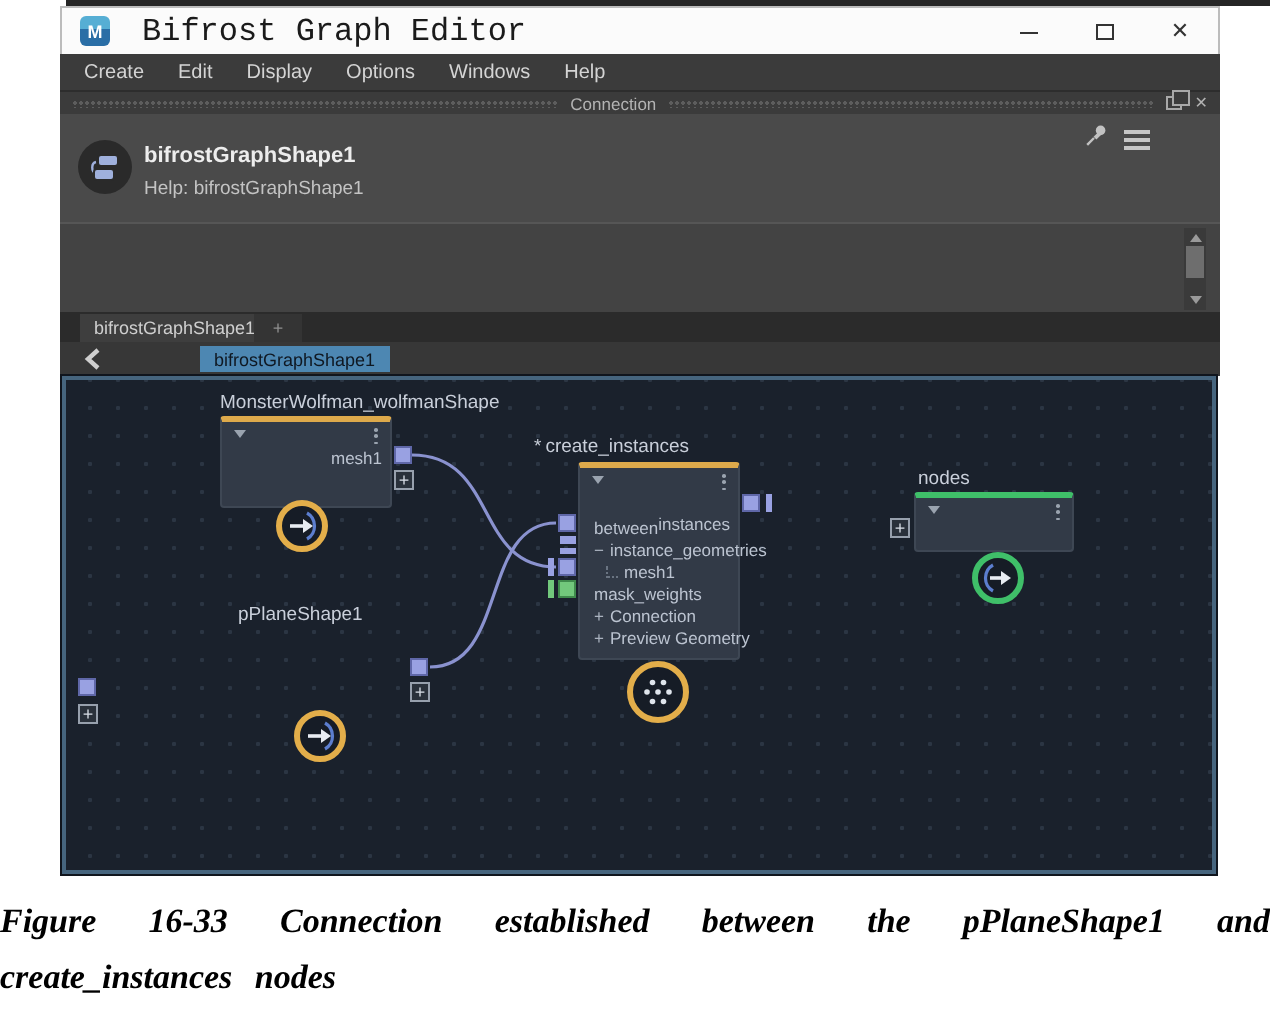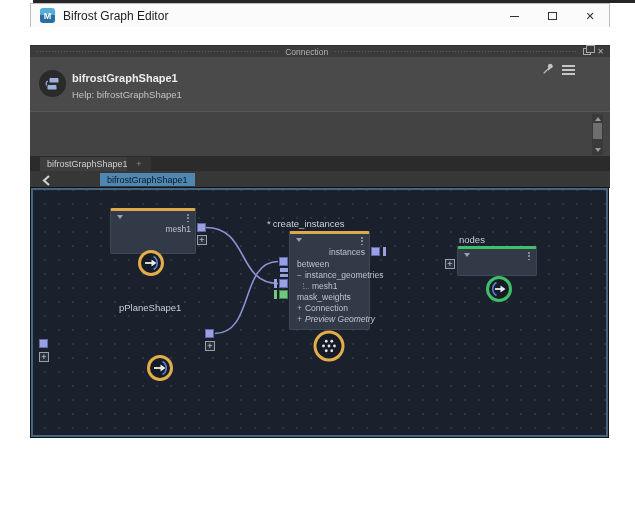--- a/index.html
+++ b/index.html
@@ -10,21 +10,21 @@
   .back-strip { position:absolute; left:33px; top:0; width:602px; height:3px; background:#262626; }
 
   
   .window { position:absolute; left:30px; top:3px; width:580px; height:435px; }
 
   .titlebar { position:absolute; left:0; top:0; width:580px; height:24px; background:#fbfbfb;
               border:1px solid #bcbcbc; border-bottom:none; display:flex; align-items:center; }
   .app-icon { width:15px; height:15px; margin-left:9px; border-radius:3px;
               background:linear-gradient(#56aed4 45%, #2a6ea6 45%); color:#fff; font-size:9px;
               font-weight:bold; display:flex; align-items:center; justify-content:center; }
-  .app-title { margin-left:8px; font-size:12px; color:#1b1b1b; }
+  .app-title { margin-left:16px; font-size:16px; color:#1b1b1b;font-family:Liberation Mono, monospace; }
   .win-controls { position:absolute; right:0; top:0; height:24px; display:flex; align-items:center; }
   .win-btn { width:38px; height:24px; display:flex; align-items:center; justify-content:center; color:#333; }
   .icon-min { display:block; width:9px; border-bottom:1px solid #333; }
   .icon-max { display:block; width:9px; height:8px; border:1px solid #333; }
   .icon-close { font-size:11px; line-height:11px; color:#333; }
 
   .menubar { position:absolute; left:0; top:24px; width:580px; height:18px; background:#3b3b3b;
              display:flex; align-items:center; padding-left:12px; gap:17px; }
   .menu-item { font-size:10px; color:#d4d4d4; }
 
@@ -126,20 +126,28 @@
           </span>
         <span class="win-btn">
             <span class="icon-max"></span>
           </span>
         <span class="win-btn">
             <span class="icon-close">✕</span>
           </span>
       </div>
     </div>
 
+    <div class="menubar">
+      <span class="menu-item">Create</span>
+      <span class="menu-item">Edit</span>
+      <span class="menu-item">Display</span>
+      <span class="menu-item">Options</span>
+      <span class="menu-item">Windows</span>
+      <span class="menu-item">Help</span>
+    </div>
 
     <div class="params-header">
       <span class="grip"></span>
       <span class="params-header-title">Connection</span>
       <span class="grip"></span>
       <span class="float-icon"></span>
       <span class="panel-close">✕</span>
     </div>
 
     <div class="params-body">
@@ -194,20 +202,21 @@
     <div class="canvas">
 
       <svg class="wires" width="577" height="249">
         <path d="M 173 37.5 C 216 37.5, 204 93.5, 245 93.5" fill="none" stroke="#8a92cf" stroke-width="1.6"></path>
         <path d="M 182 143.5 C 221 143.5, 207 71.5, 245 71.5" fill="none" stroke="#8a92cf" stroke-width="1.6"></path>
       </svg>
 
       <span class="port" style="left:6px; top:149px;"></span>
       <span class="add-btn" style="left:6px; top:162px;">+</span>
 
+      <div class="node-title" style="left:77px; top:6px;">MonsterWolfman_wolfmanShape</div>
       <div class="gnode" style="left:77px; top:18px; width:86px; height:46px;">
         <span class="caret-down"></span>
         <span class="vdots">
             <i></i>
             <i></i>
             <i></i>
           </span>
         <span class="out-label" style="top:13px;">mesh1</span>
       </div>
       <span class="port" style="left:164px; top:33px;"></span>
@@ -234,27 +243,27 @@
       </span>
 
       <div class="node-title" style="left:234px; top:28px;"><span class="dirty-mark">*</span><span>create_instances</span></div>
       <div class="gnode" style="left:256px; top:41px; width:81px; height:99px;">
         <span class="caret-down"></span>
         <span class="vdots">
             <i></i>
             <i></i>
             <i></i>
           </span>
-        <span class="out-label" style="top:13px;">instances</span>
+        <span class="out-label" style="top:23px;">instances</span>
         <div class="row-label" style="top:25px;">between</div>
         <div class="row-label" style="top:36px;"><span class="pfx">−</span><span>instance_geometries</span></div>
         <div class="row-label" style="top:47px;"><span class="tree-elbow"></span><span>mesh1</span></div>
         <div class="row-label" style="top:58px;">mask_weights</div>
         <div class="row-label" style="top:69px;"><span class="pfx">+</span><span>Connection</span></div>
-        <div class="row-label" style="top:80px;font-style:italic;"><span class="pfx">+</span><span>Preview Geometry</span></div>
+        <div class="row-label" style="top:80px;"><span class="pfx">+</span><span>Preview Geometry</span></div>
       </div>
       <span class="port" style="left:338px; top:57px;"></span>
       <span class="port-bar" style="left:350px; top:57px;"></span>
       <span class="port" style="left:246px; top:67px;"></span>
       <span class="stack" style="left:247px; top:78px;">
           <i></i>
           <i></i>
         </span>
       <span class="port-bar" style="left:241px; top:89px;"></span>
       <span class="port" style="left:246px; top:89px;"></span>
@@ -289,14 +298,16 @@
           <path d="M 12.5 8.5 A 7.5 7.5 0 0 0 12.5 21.5" fill="none" stroke="#5c7ecf" stroke-width="1.6"></path>
           <line x1="11" y1="15" x2="17" y2="15" stroke="#e8ecf2" stroke-width="1.8"></line>
           <polygon points="16.5,11.5 21.5,15 16.5,18.5" fill="#e8ecf2"></polygon>
         </svg>
       </span>
 
     </div>
   </div>
 
   <div class="caption">
+    <div class="cap-line1">Figure 16-33 Connection established between the pPlaneShape1 and</div>
+    <div class="cap-line2">create_instances nodes</div>
   </div>
 </div>
 
 </body></html>

